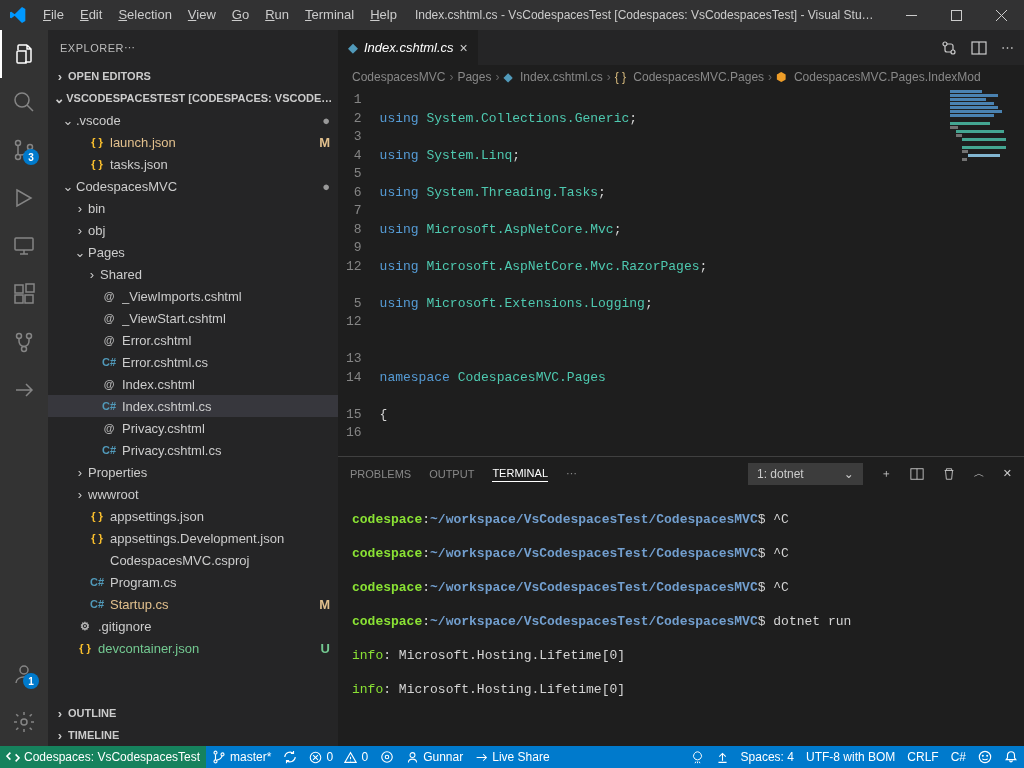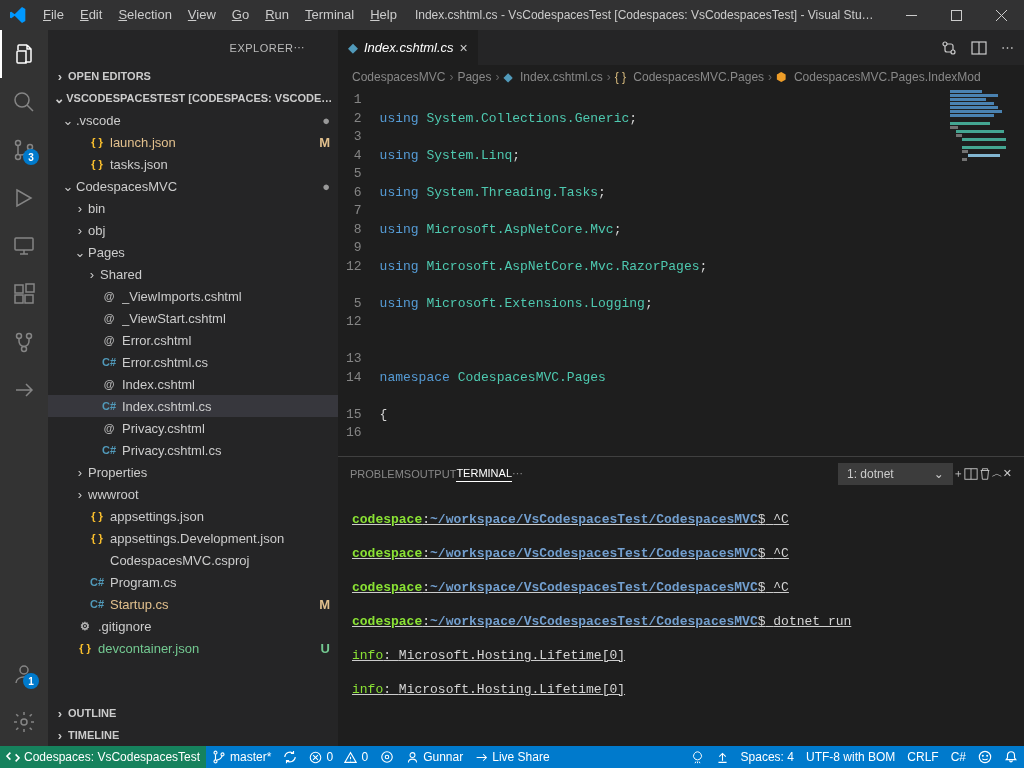--- a/index.html
+++ b/index.html
@@ -12,21 +12,21 @@
 .titlebar .title { flex: 1; text-align: center; color: #ccc; font-size: 12px; overflow: hidden; white-space: nowrap; text-overflow: ellipsis; padding: 0 10px; }
 .titlebar .winbtns { display: flex; }
 .titlebar .winbtns div { width: 45px; height: 30px; display: flex; align-items: center; justify-content: center; color: #ccc; }
 .main { flex: 1; display: flex; overflow: hidden; }
 .activitybar { width: 48px; background: #333333; display: flex; flex-direction: column; }
 .activitybar .icn { width: 48px; height: 48px; display: flex; align-items: center; justify-content: center; color: #858585; position: relative; }
 .activitybar .icn.active { color: #fff; border-left: 2px solid #fff; }
 .activitybar .sp { flex: 1; }
 .activitybar .badge { position: absolute; bottom: 9px; right: 9px; background: #007acc; color: #fff; font-size: 10px; min-width: 16px; height: 16px; border-radius: 8px; display: flex; align-items: center; justify-content: center; font-weight: bold; }
 .sidebar { width: 290px; background: #252526; display: flex; flex-direction: column; overflow: hidden; }
-.side-head { height: 35px; display: flex; align-items: center; justify-content: flex-end; padding: 0 33px; color: #bbbbbb; font-size: 11px; letter-spacing: 0.5px; }
+.side-head { height: 35px; display: flex; align-items: center; justify-content: flex-start; padding: 0 12px; color: #bbbbbb; font-size: 11px; letter-spacing: 0.5px; }
 .side-section { height: 22px; display: flex; align-items: center; padding: 0 4px; color: #ccc; font-size: 11px; font-weight: bold; cursor: pointer;}
 .side-section .chev { width: 16px; text-align: center; font-size: 13px; }
 .side-scroll { flex: 1; overflow-y: auto; }
 .tree-row { height: 22px; display: flex; align-items: center; cursor: pointer; padding-right: 8px; font-size: 13px; }
 .tree-row.selected { background: #37373d; }
 .tree-row .twist { width: 16px; text-align: center; color: #ccc; }
 .tree-row .ficon { width: 18px; display: flex; align-items: center; justify-content: center; margin-right: 4px;}
 .tree-row .label { flex: 1; white-space: nowrap; overflow: hidden; text-overflow: ellipsis; }
 .tree-row .decor { color: #999; font-weight: bold; padding-left: 6px; }
 .tree-row .decor.m { color: #e2c08d; }
@@ -53,27 +53,27 @@
 .gutter { text-align: right; color: #858585; padding: 2px 18px 2px 8px; }
 .gutter div { height: 18.5px; }
 .code { flex: 1; white-space: pre; color: #d4d4d4; padding: 2px 0; }
 .code .ln { height: 18.5px; }
 .kw { color: #569cd6; }
 .cl { color: #4ec9b0; }
 .punc { color: #d4d4d4; }
 .minimap { position: absolute; right: 0; top: 0; width: 80px; height: 100%; background: #1e1e1e; opacity: 0.8; overflow: hidden; }
 .minimap .ml { height: 3px; margin: 1px 6px; }
 .panel { height: 290px; border-top: 1px solid #404040; display: flex; flex-direction: column; background: #1e1e1e; }
-.panel-tabs { height: 33px; display: flex; align-items: center; padding: 0 12px; font-size: 11px; color: #888; }
+.panel-tabs { height: 33px; display: flex; align-items: center; padding: 0 12px; gap: 18px; font-size: 11px; color: #888; }
 .panel-tabs .pt { cursor: pointer; padding: 2px 0;}
 .panel-tabs .pt.active { color: #fff; border-bottom: 1px solid #fff; }
 .panel-tabs .ptspace { flex: 1; }
 .panel-tabs .term-dd { background: #3c3c3c; color: #ccc; padding: 3px 8px; font-size: 12px; display: flex; align-items: center; gap: 40px; border: 1px solid #3c3c3c;}
 .panel-tabs .ticn { color: #ccc; cursor: pointer; }
-.term { flex: 1; padding: 4px 14px; font-family: Consolas, "Courier New", monospace; font-size: 13px; line-height: 17px; overflow: hidden; white-space: pre; text-decoration: underline; }
+.term { flex: 1; padding: 4px 14px; font-family: Consolas, "Courier New", monospace; font-size: 13px; line-height: 17px; overflow: hidden; white-space: pre; }
 .tp-host { color: #8ae234; font-weight: bold;}
 .tp-path { color: #729fcf; font-weight: bold;}
 .tp-info { color: #8ae234; }
 .tp-plain { color: #d4d4d4; }
 .statusbar { height: 22px; background: #007acc; display: flex; align-items: center; color: #fff; font-size: 12px; }
 .statusbar .remote { background: #16825d; height: 22px; display: flex; align-items: center; padding: 0 8px; gap: 5px; }
 .statusbar .sbitem { padding: 0 6px; display: flex; align-items: center; gap: 4px; height: 22px;}
 .statusbar .sp { flex: 1; }
 svg { display: block; }
 </style>

